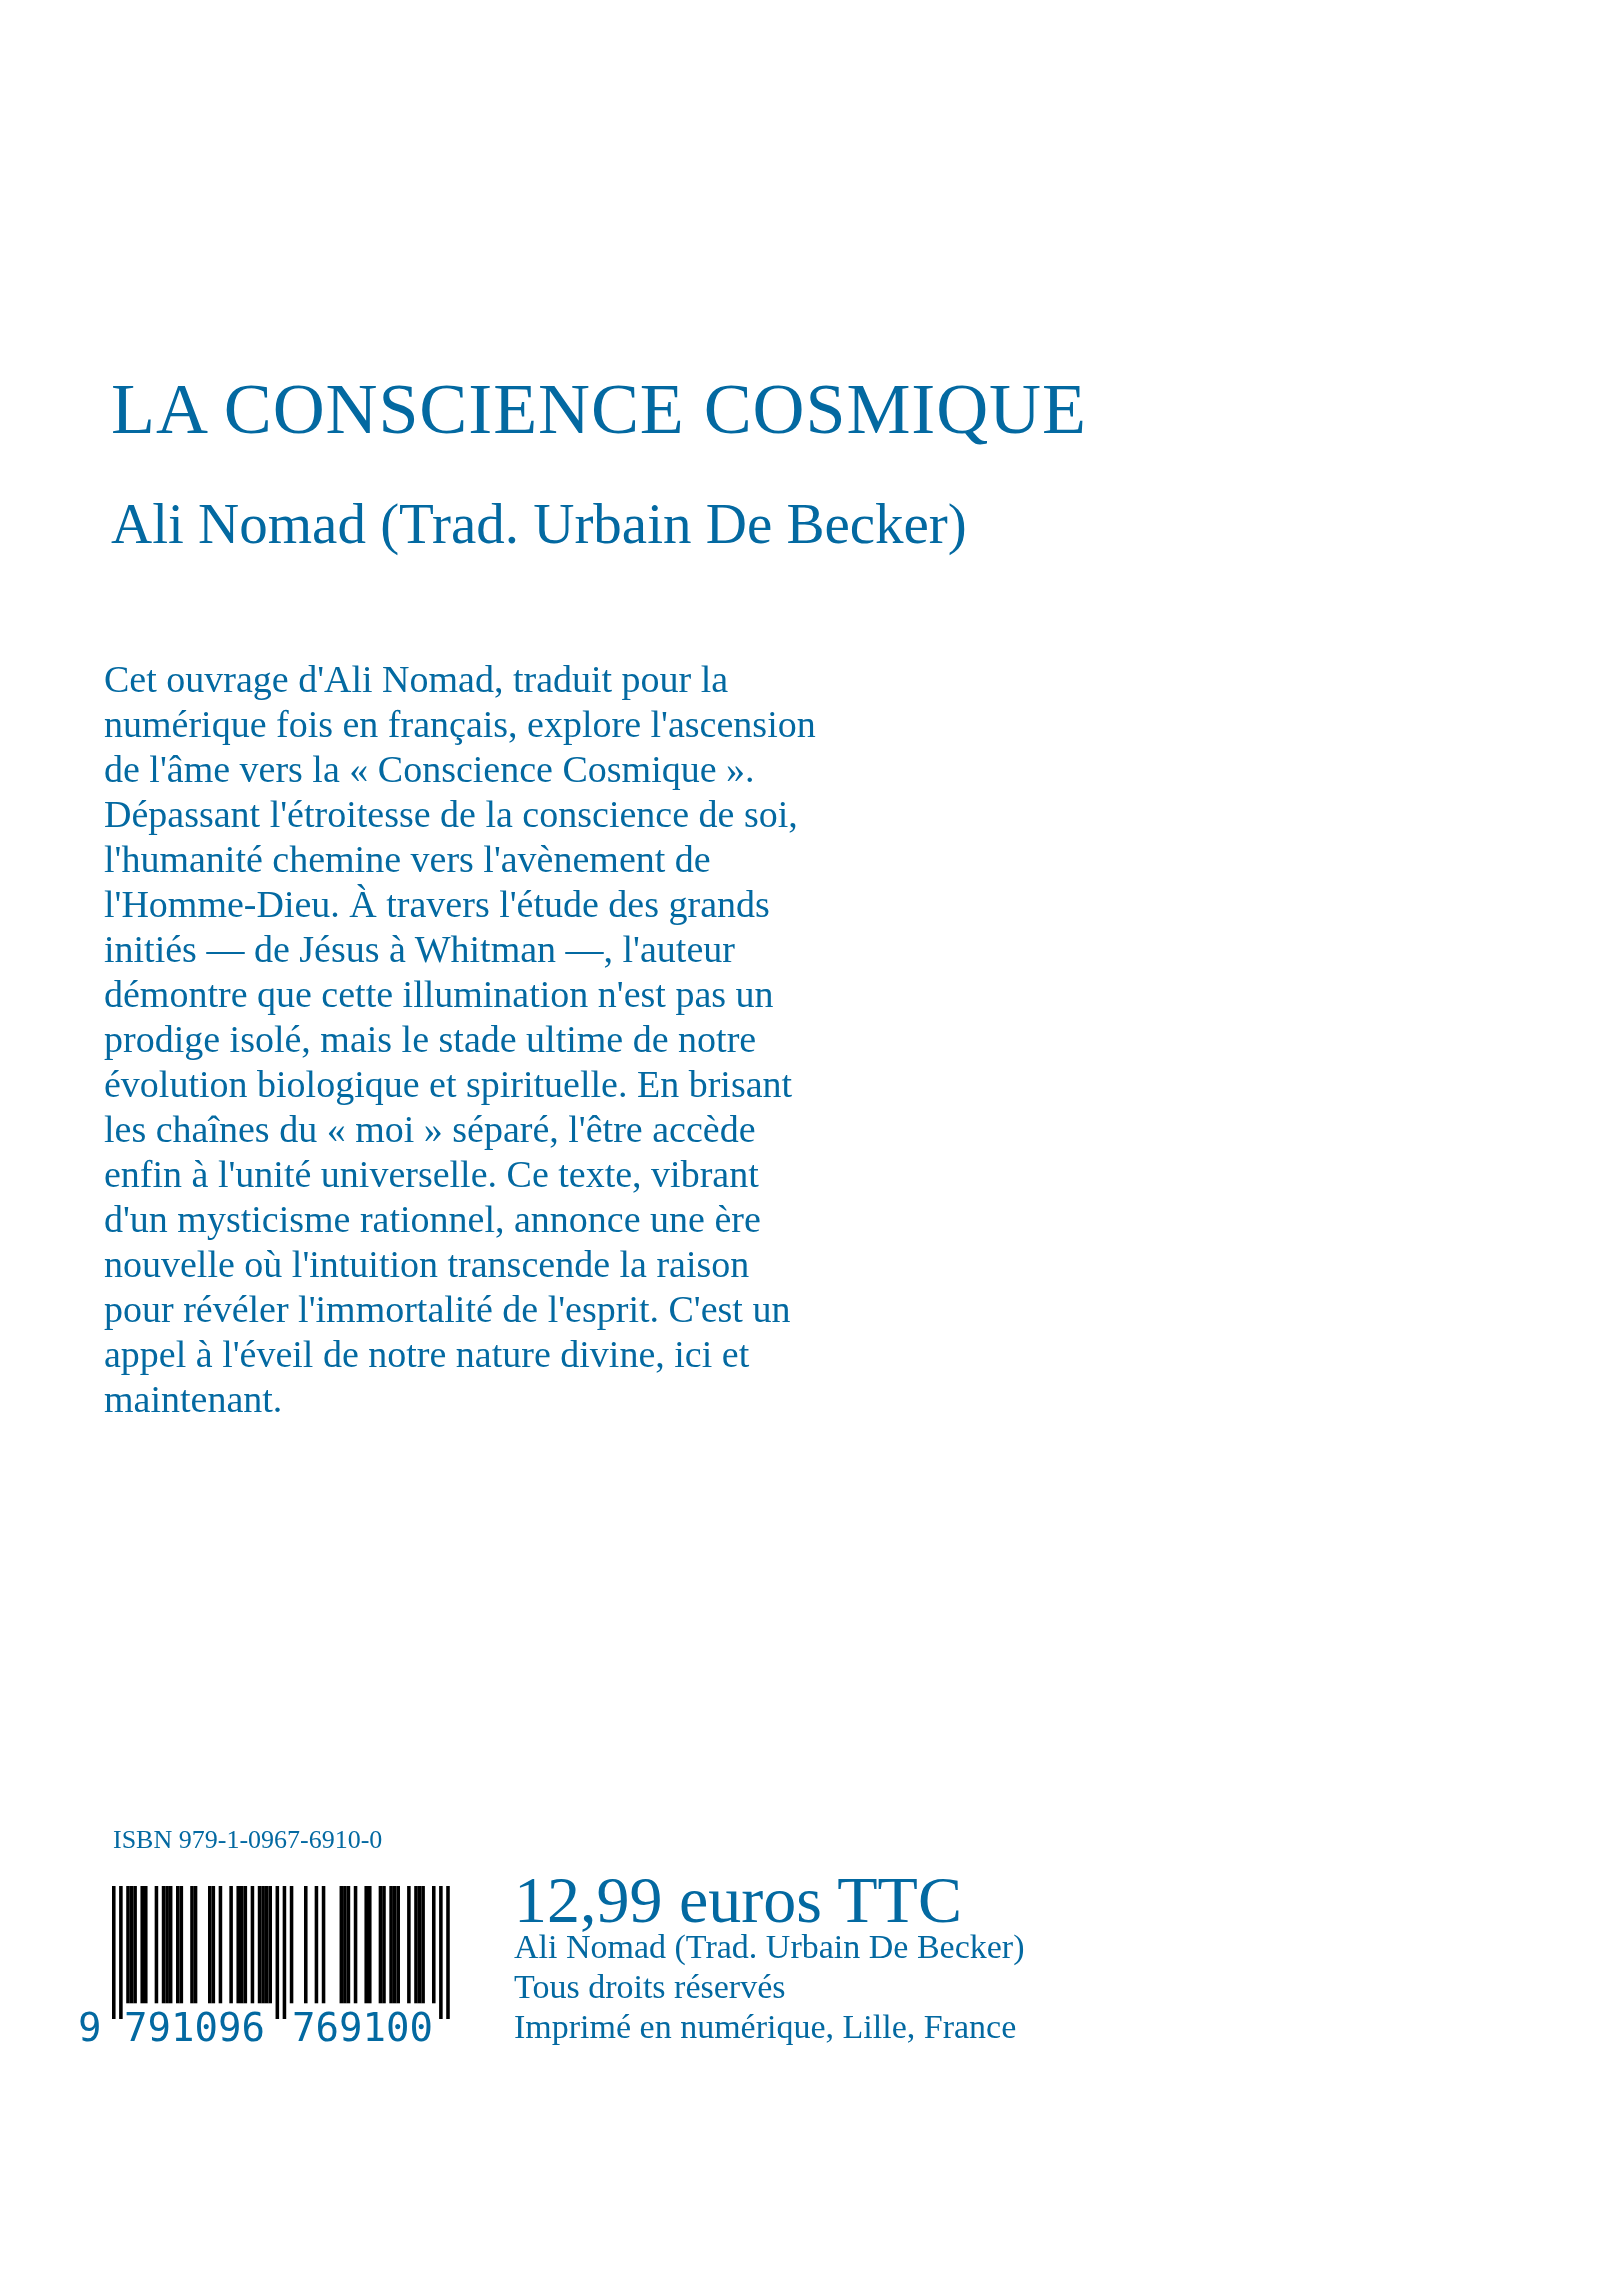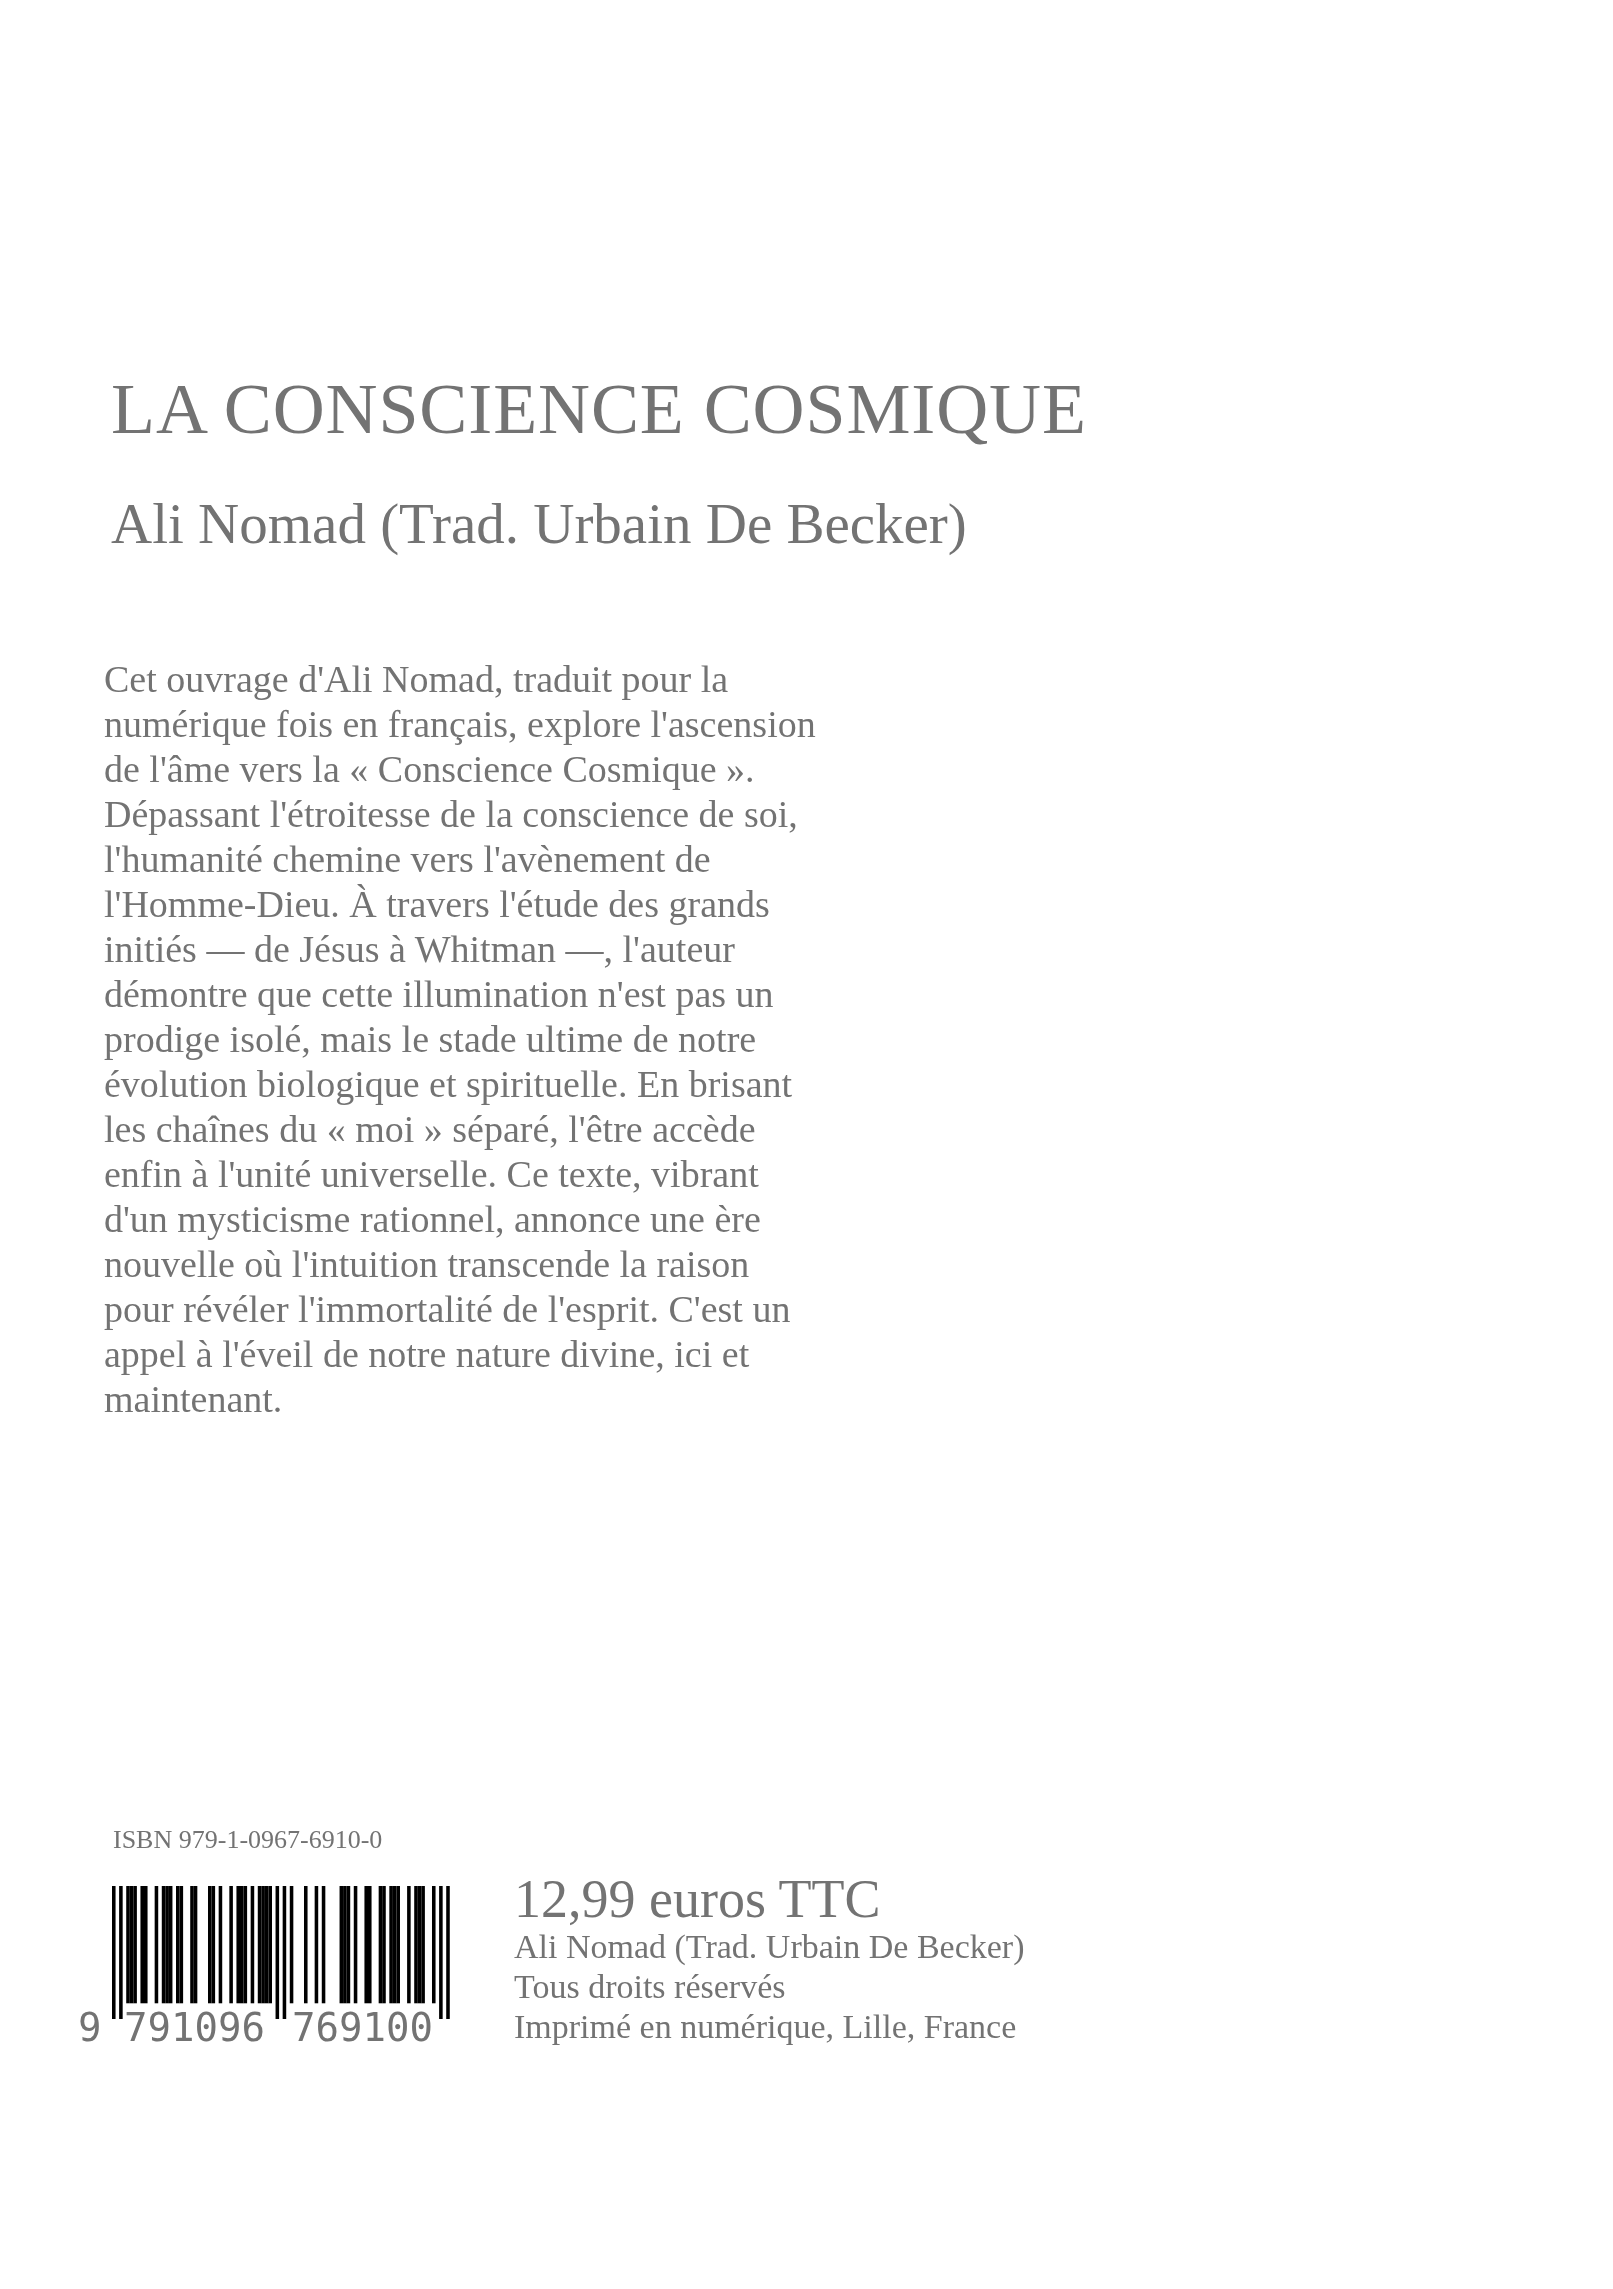--- a/index.html
+++ b/index.html
@@ -5,21 +5,21 @@
   html, body {
     margin: 0;
     padding: 0;
     background: #ffffff;
   }
   .page {
     position: relative;
     width: 1368px;
     height: 2290px;
     background: #ffffff;
-    color: #737373;
+    color: #0369a1;
     font-family: "Liberation Serif", serif;
     overflow: hidden;
   }
   .book-title {
     position: absolute;
     left: 111px;
     top: 373px;
     font-size: 72px;
     line-height: 1;
     letter-spacing: 0.9px;
@@ -77,21 +77,21 @@
   .bc-left  { left: 0px; }
   .bc-g1    { left: 46px; }
   .bc-g2    { left: 214px; }
   .imprint {
     position: absolute;
     left: 514px;
     top: 1872px;
     white-space: nowrap;
   }
   .price-line {
-    font-size: 54px;
+    font-size: 66px;
     line-height: 55px;
   }
   .imprint .small-line {
     font-size: 34px;
     line-height: 40px;
   }
 </style>
 </head>
 <body>
 

